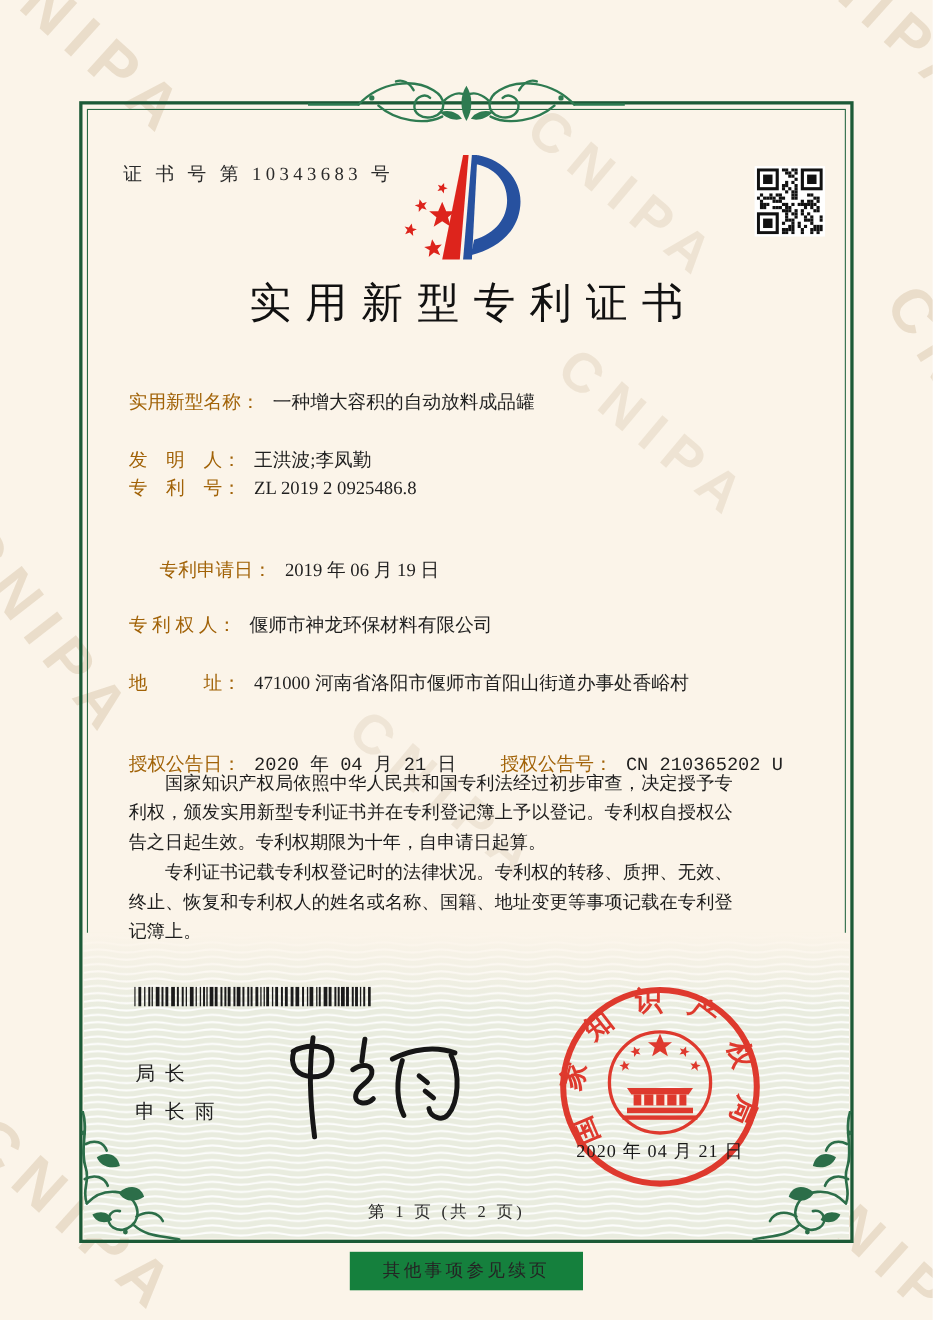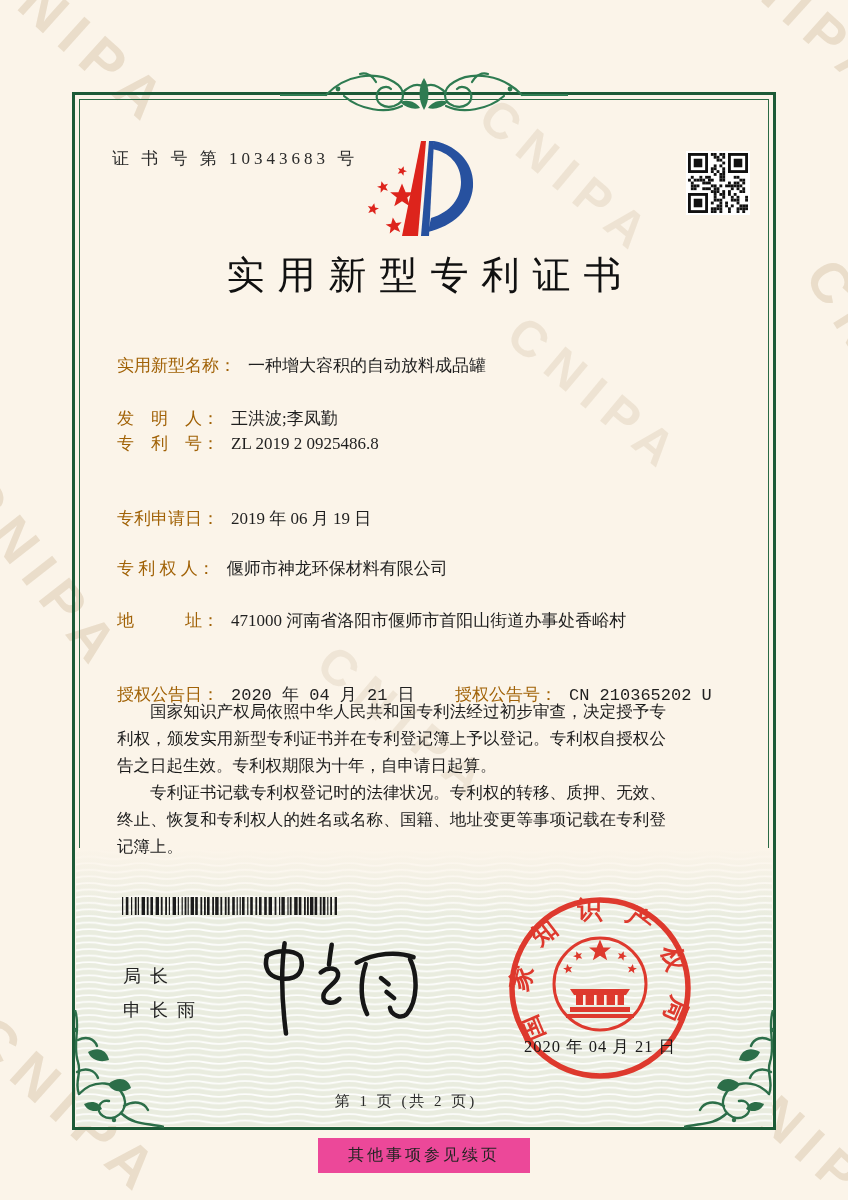--- a/index.html
+++ b/index.html
@@ -50,37 +50,37 @@
   .qr{left:686px; top:151px; width:60px; height:60px; background:#fff; padding:2px;}
   .title-row{left:72px; top:250px; width:704px; text-align:center;}
   .title-row .t{
     font-size:38px; font-weight:normal; letter-spacing:13px; padding-left:13px;
     color:#111;
   }
   .field-row{left:117px; width:560px; font-size:17px; white-space:nowrap;}
   .field-label{color:#a16207;}
   .field-value{margin-left:12px; color:#1f1f1f;}
   .fr0{top:354px;} .fr1{top:407px;} .fr2{top:432px;}
-  .fr3{top:507px;} .fr4{top:557px;} .fr5{top:609px;}
+  .fr3{top:507px;margin-left:28px;} .fr4{top:557px;} .fr5{top:609px;}
   .fr6{top:683px;font-family:Liberation Mono, monospace;}
   .grant-no{position:absolute; left:338px; top:0;}
   .paras{left:117px; top:698px; width:549px; font-size:16.5px; line-height:27px;
          text-align:justify; color:#1c1c1c;}
   .paras p{margin:0; text-indent:2em;}
   .barcode{left:122px; top:897px; width:215px; height:18px;}
   .sig-role{left:123px; top:964px;  font-size:18px; letter-spacing:9px; color:#222;}
   .sig-name{left:123px; top:998px;  font-size:18px; letter-spacing:9px; color:#222;}
   .sig-script{left:243px; top:933px; width:208px; height:115px;}
   .seal{left:506px; top:894px; width:188px; height:188px;}
   .seal-date{left:506px; top:1036px; width:188px; text-align:center;
              font-size:16.5px; color:#191919; letter-spacing:1px; white-space:nowrap;}
   .page-ind{left:72px; top:1092px; width:668px; text-align:center; font-size:15px;
             letter-spacing:3px; color:#2b2b2b;}
   .foot-note{left:50%; top:1138px; transform:translateX(-50%);
-             background:#ec4899; padding:7px 30px; font-size:16px;
+             background:#15803d; padding:7px 30px; font-size:16px;
              letter-spacing:3px; color:#242424; white-space:nowrap;}
 </style>
 </head>
 <body>
 
 <svg width="0" height="0" style="position:absolute" aria-hidden="true">
   <defs>
     <path id="starPath" d="M0,-10 2.9,-3.1 9.5,-3.1 4.2,1.2 6.2,8.1 0,4.1 -6.2,8.1 -4.2,1.2 -9.5,-3.1 -2.9,-3.1 Z"></path>
     <pattern id="wavep" width="52" height="6.6" patternUnits="userSpaceOnUse">
       <rect width="52" height="6.6" fill="#e9ecdf"></rect>

